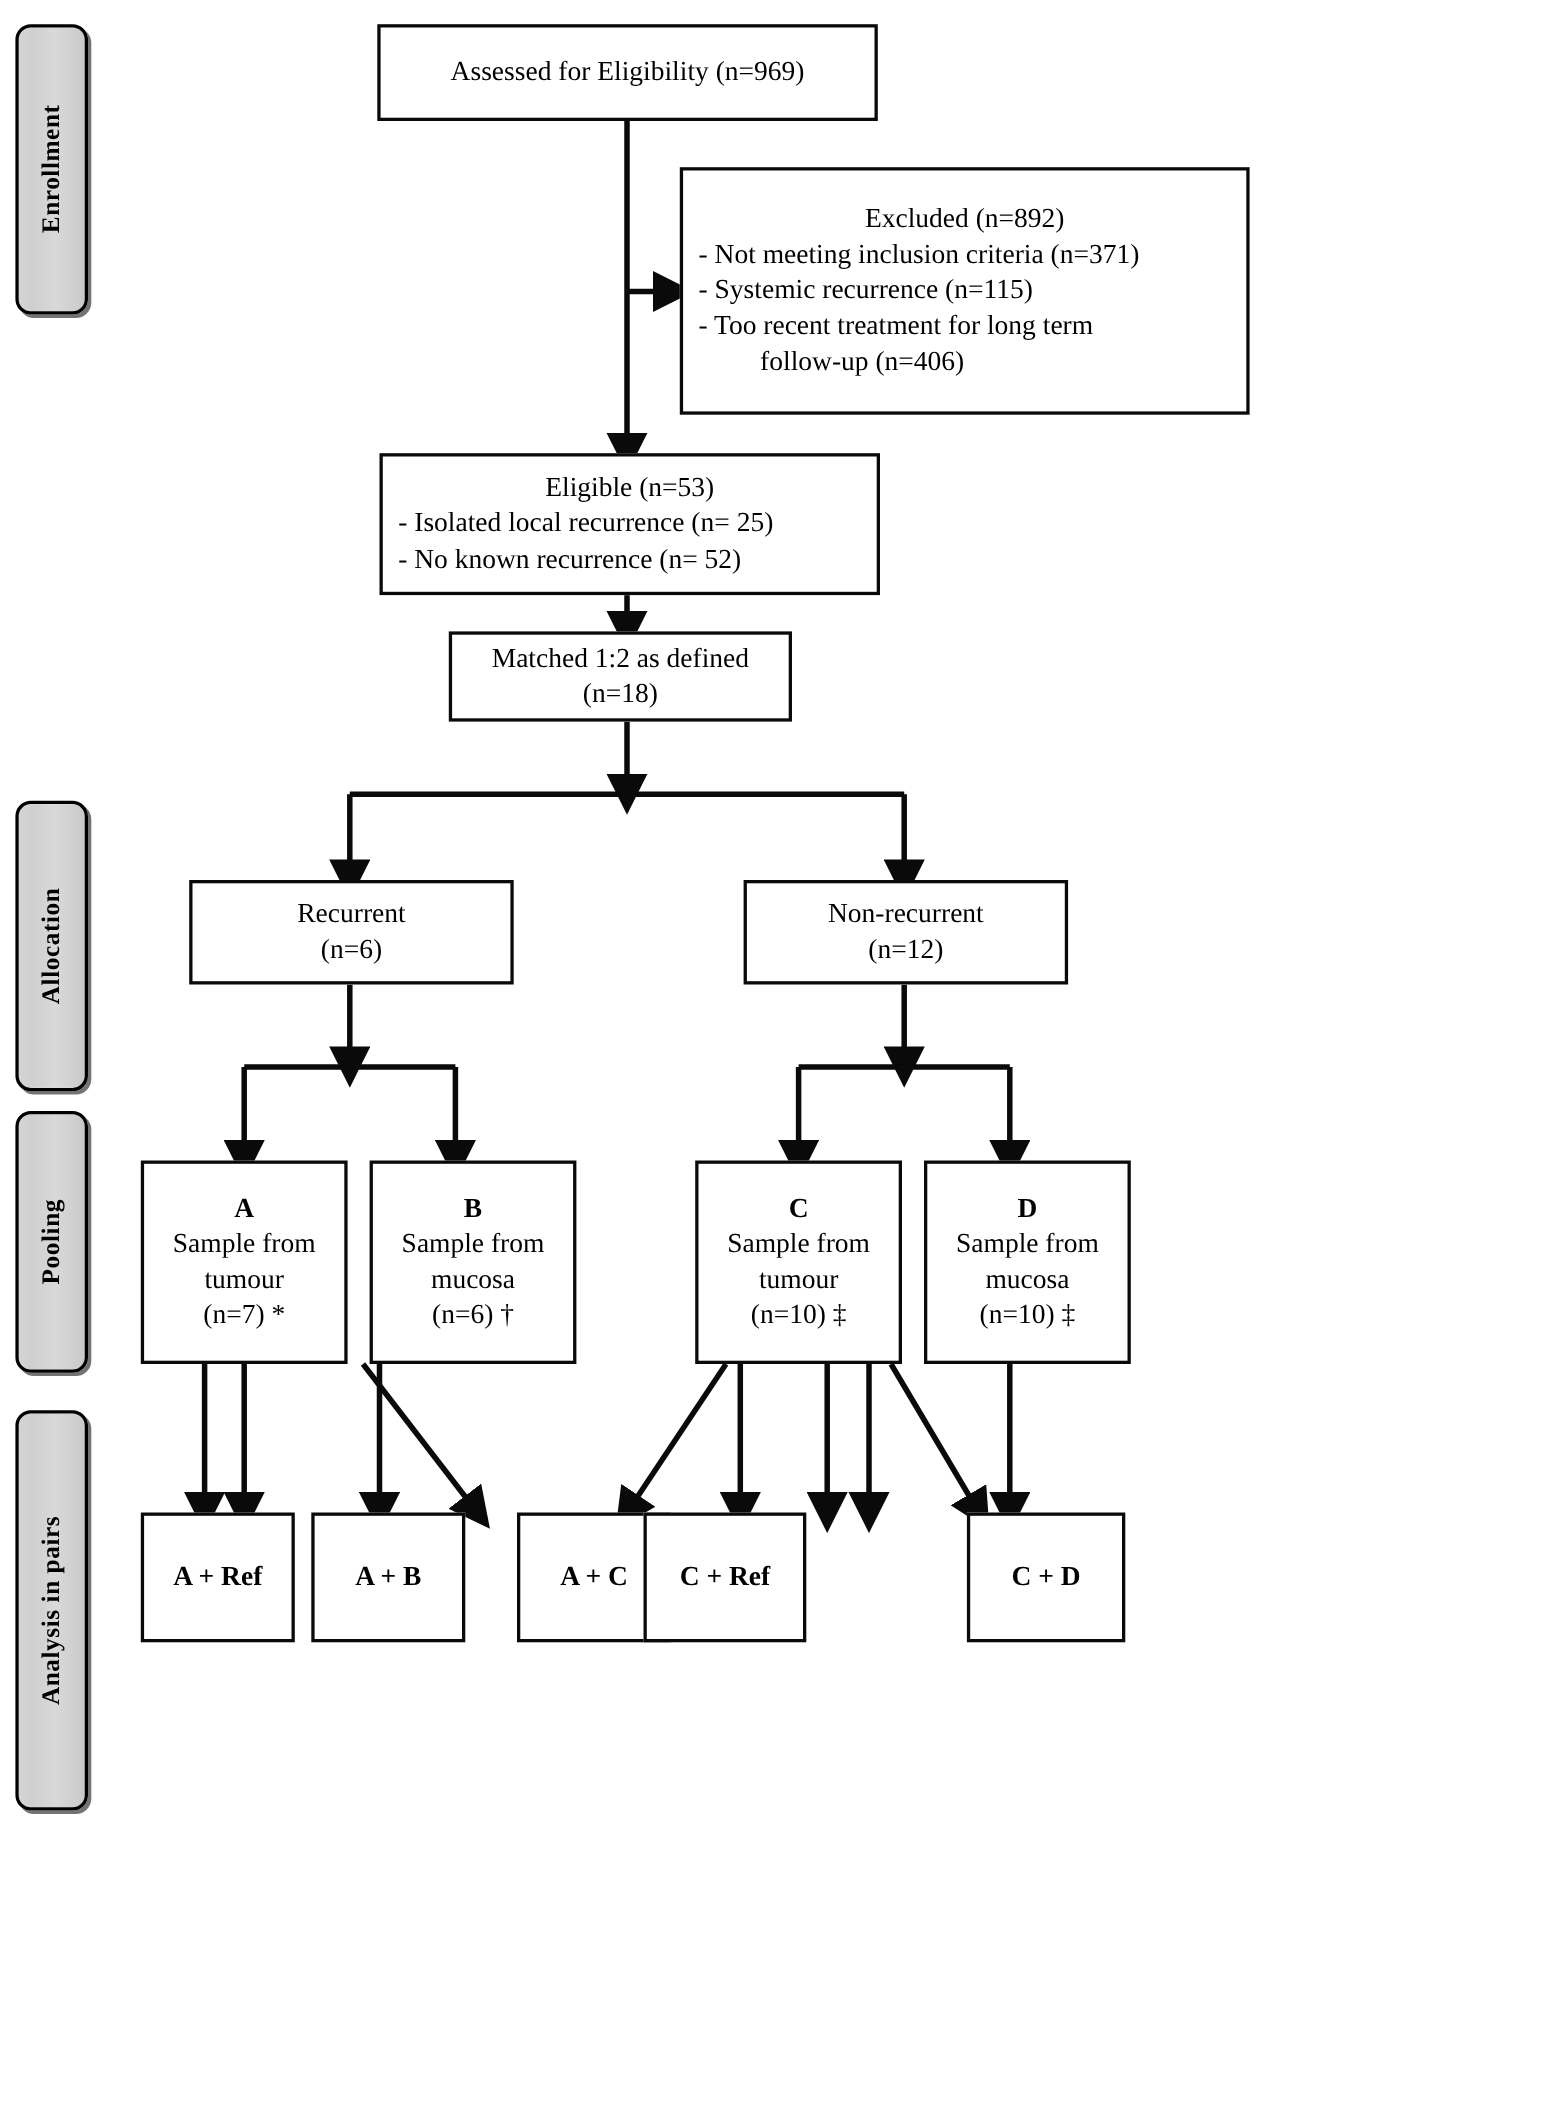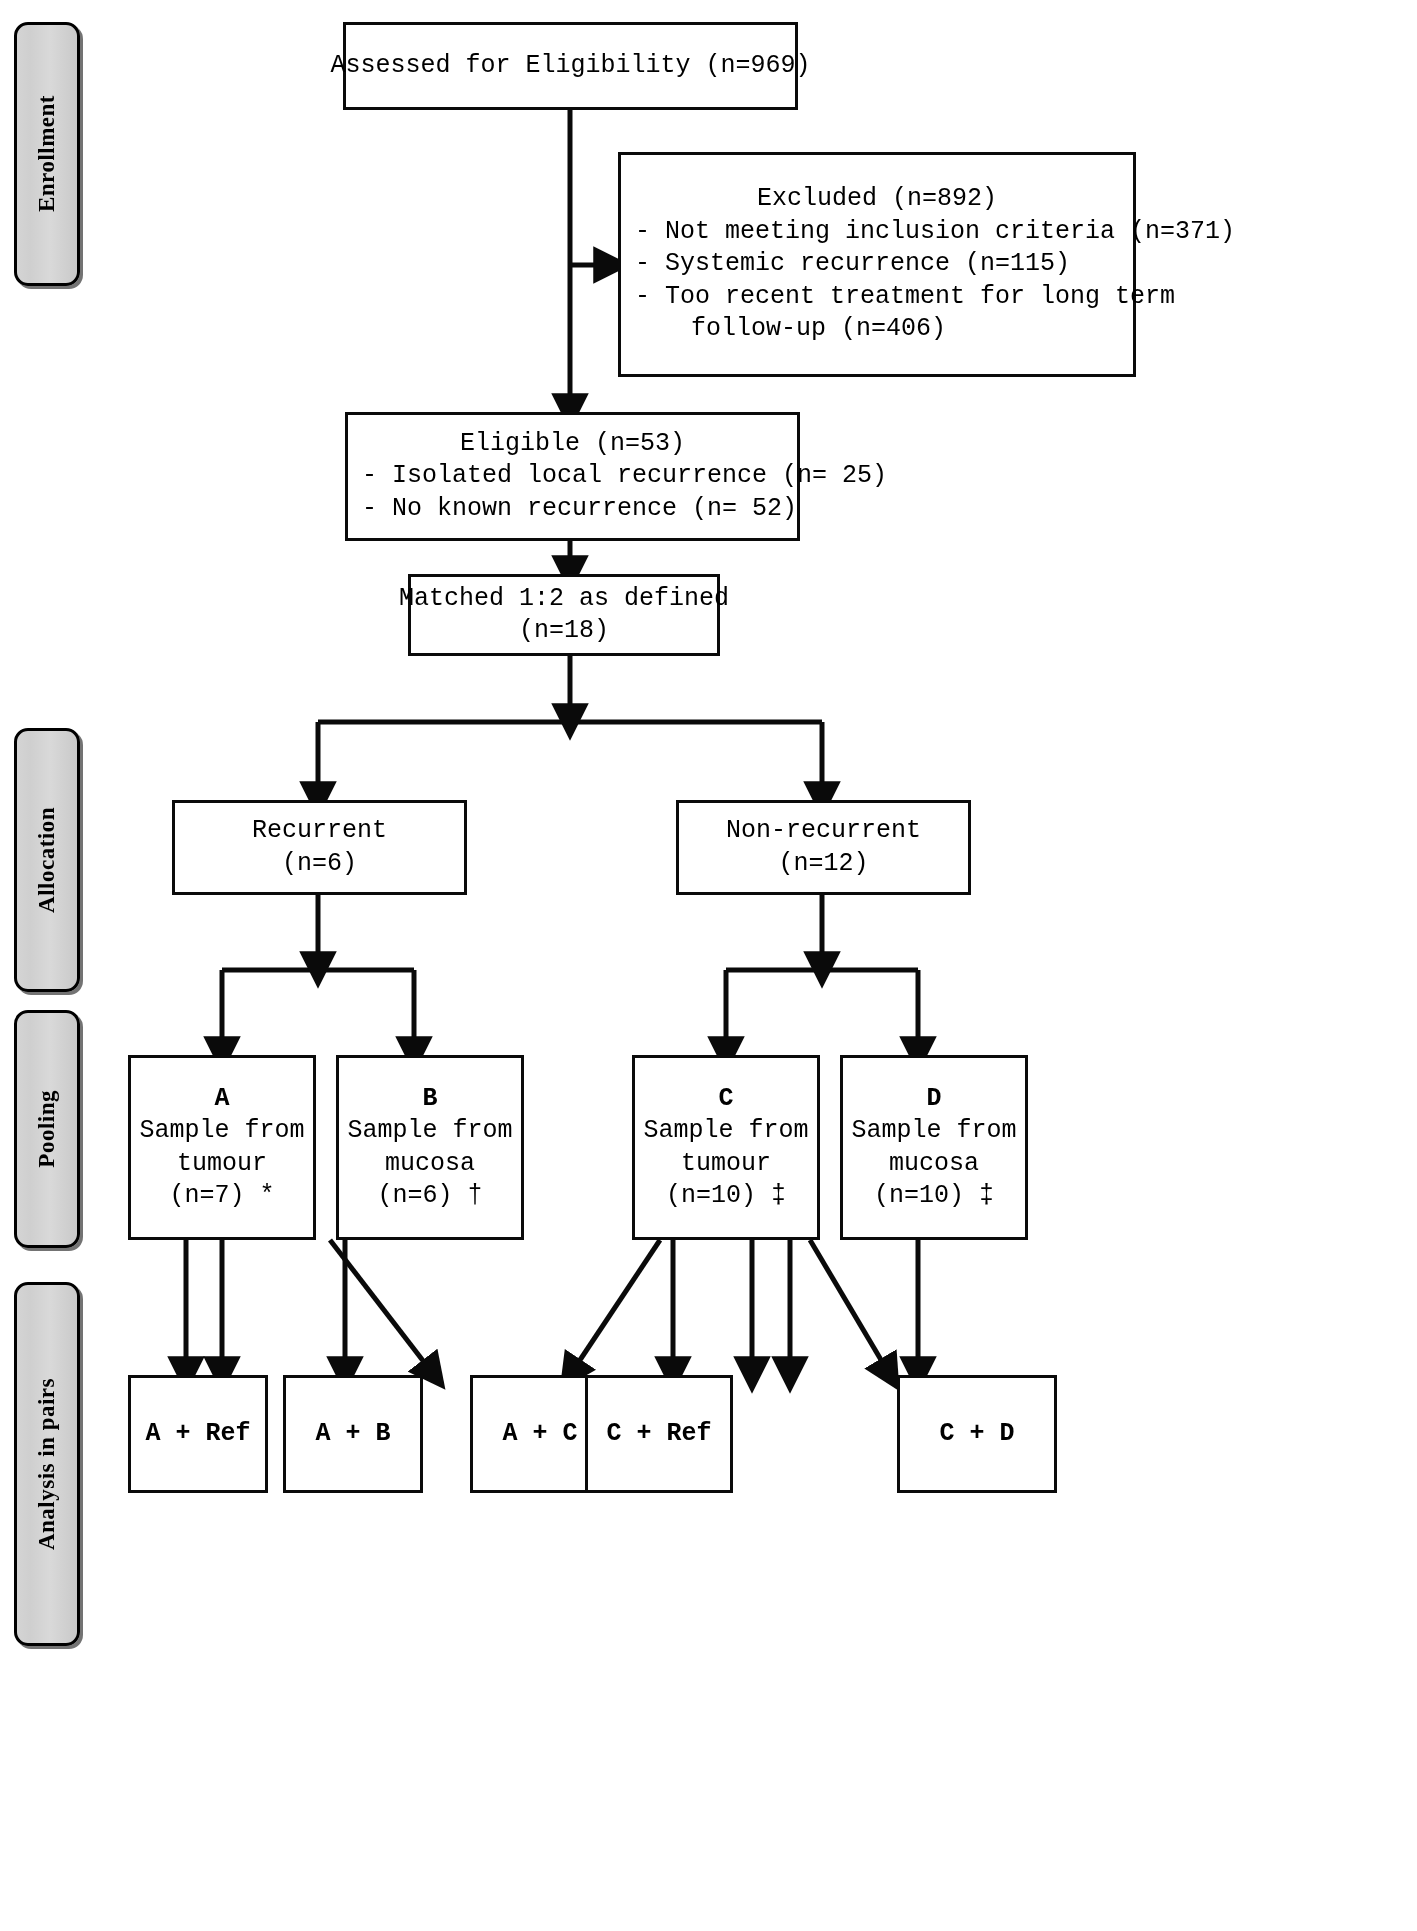--- a/index.html
+++ b/index.html
@@ -33,21 +33,21 @@
     box-sizing:border-box;
     display:flex;
     flex-direction:column;
     align-items:center;
     justify-content:center;
     text-align:center;
     font-size:25px;
     line-height:1.30;
     padding:4px 6px;
   }
-  .fbox .ln{display:block;white-space:pre;font-family:Liberation Mono, monospace;}
+  .fbox .ln{display:block;white-space:pre;}
   .fbox.left-align{align-items:flex-start;text-align:left;}
   .fbox.left-align .ctr{align-self:center;}
   .bold{font-weight:bold;}
 
   svg.wires{position:absolute;left:0;top:0;width:1417px;height:1931px;
             pointer-events:none;}
 </style>
 </head>
 <body>
 
@@ -189,17 +189,17 @@
 
   <div class="fbox" style="left:434px;top:1375px;width:140px;height:118px;margin-left:36px;">
     <span class="ln bold">A + C</span>
   </div>
 
   <div class="fbox" style="left:585px;top:1375px;width:148px;height:118px;">
     <span class="ln bold">C + Ref</span>
   </div>
 
 
-  <div class="fbox" style="left:897px;top:1375px;width:160px;height:118px;">
+  <div class="fbox" style="left:879px;top:1375px;width:144px;height:118px;">
     <span class="ln bold">C + D</span>
   </div>
 
 </div>
 
 </body></html>

